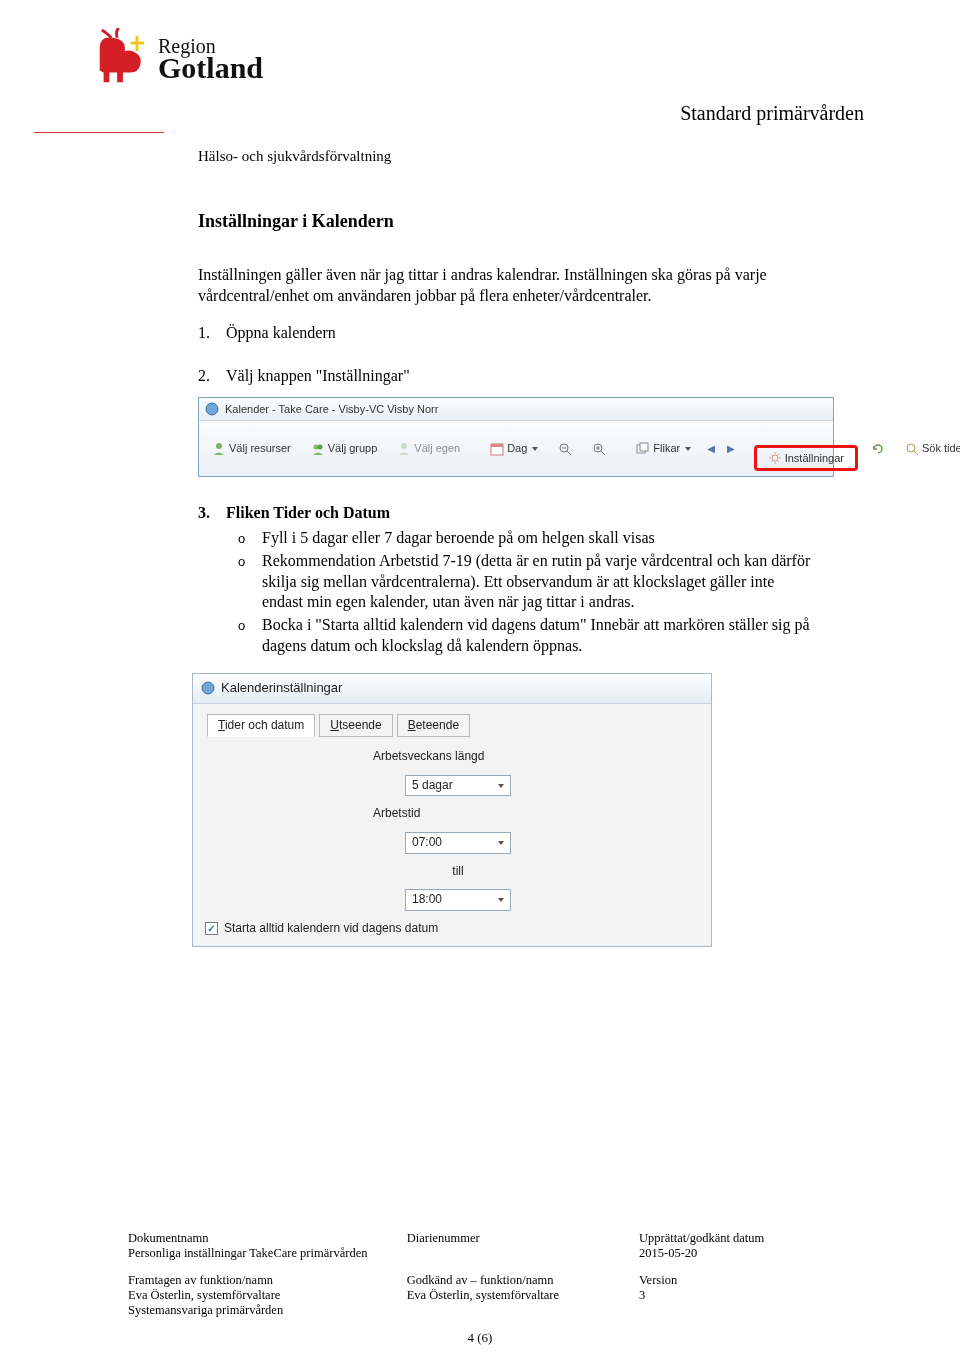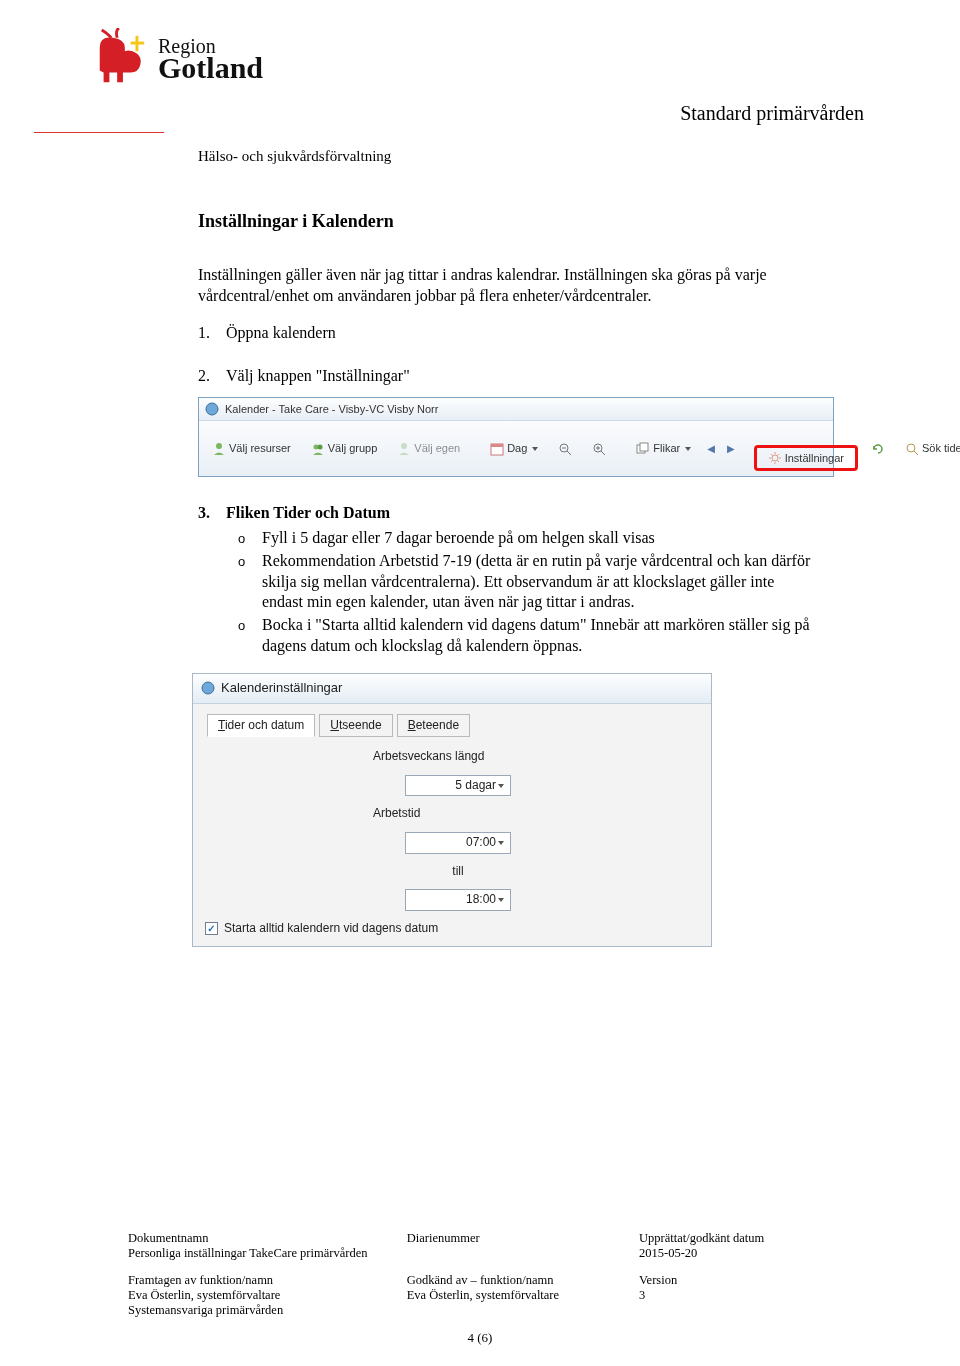--- a/index.html
+++ b/index.html
@@ -183,21 +183,21 @@
     gap: 10px;
     flex-direction: column;
   }
   .form-label { width: 170px; }
   .form-select {
     background: #fff;
     border: 1px solid #9aa9b8;
     padding: 2px 6px;
     width: 106px;
     display: flex;
-    justify-content: flex-end;
+    justify-content: space-between;
     align-items: center;
     font-size: 12px;
   }
   .chk-row { display: flex; align-items: center; gap: 6px; margin-top: 4px; }
   .chk {
     width: 13px; height: 13px;
     border: 1px solid #6f7f8f;
     background: #fff;
     display: flex; align-items: center; justify-content: center;
     font-size: 10px; color: #2a6fb5; font-weight: bold;

